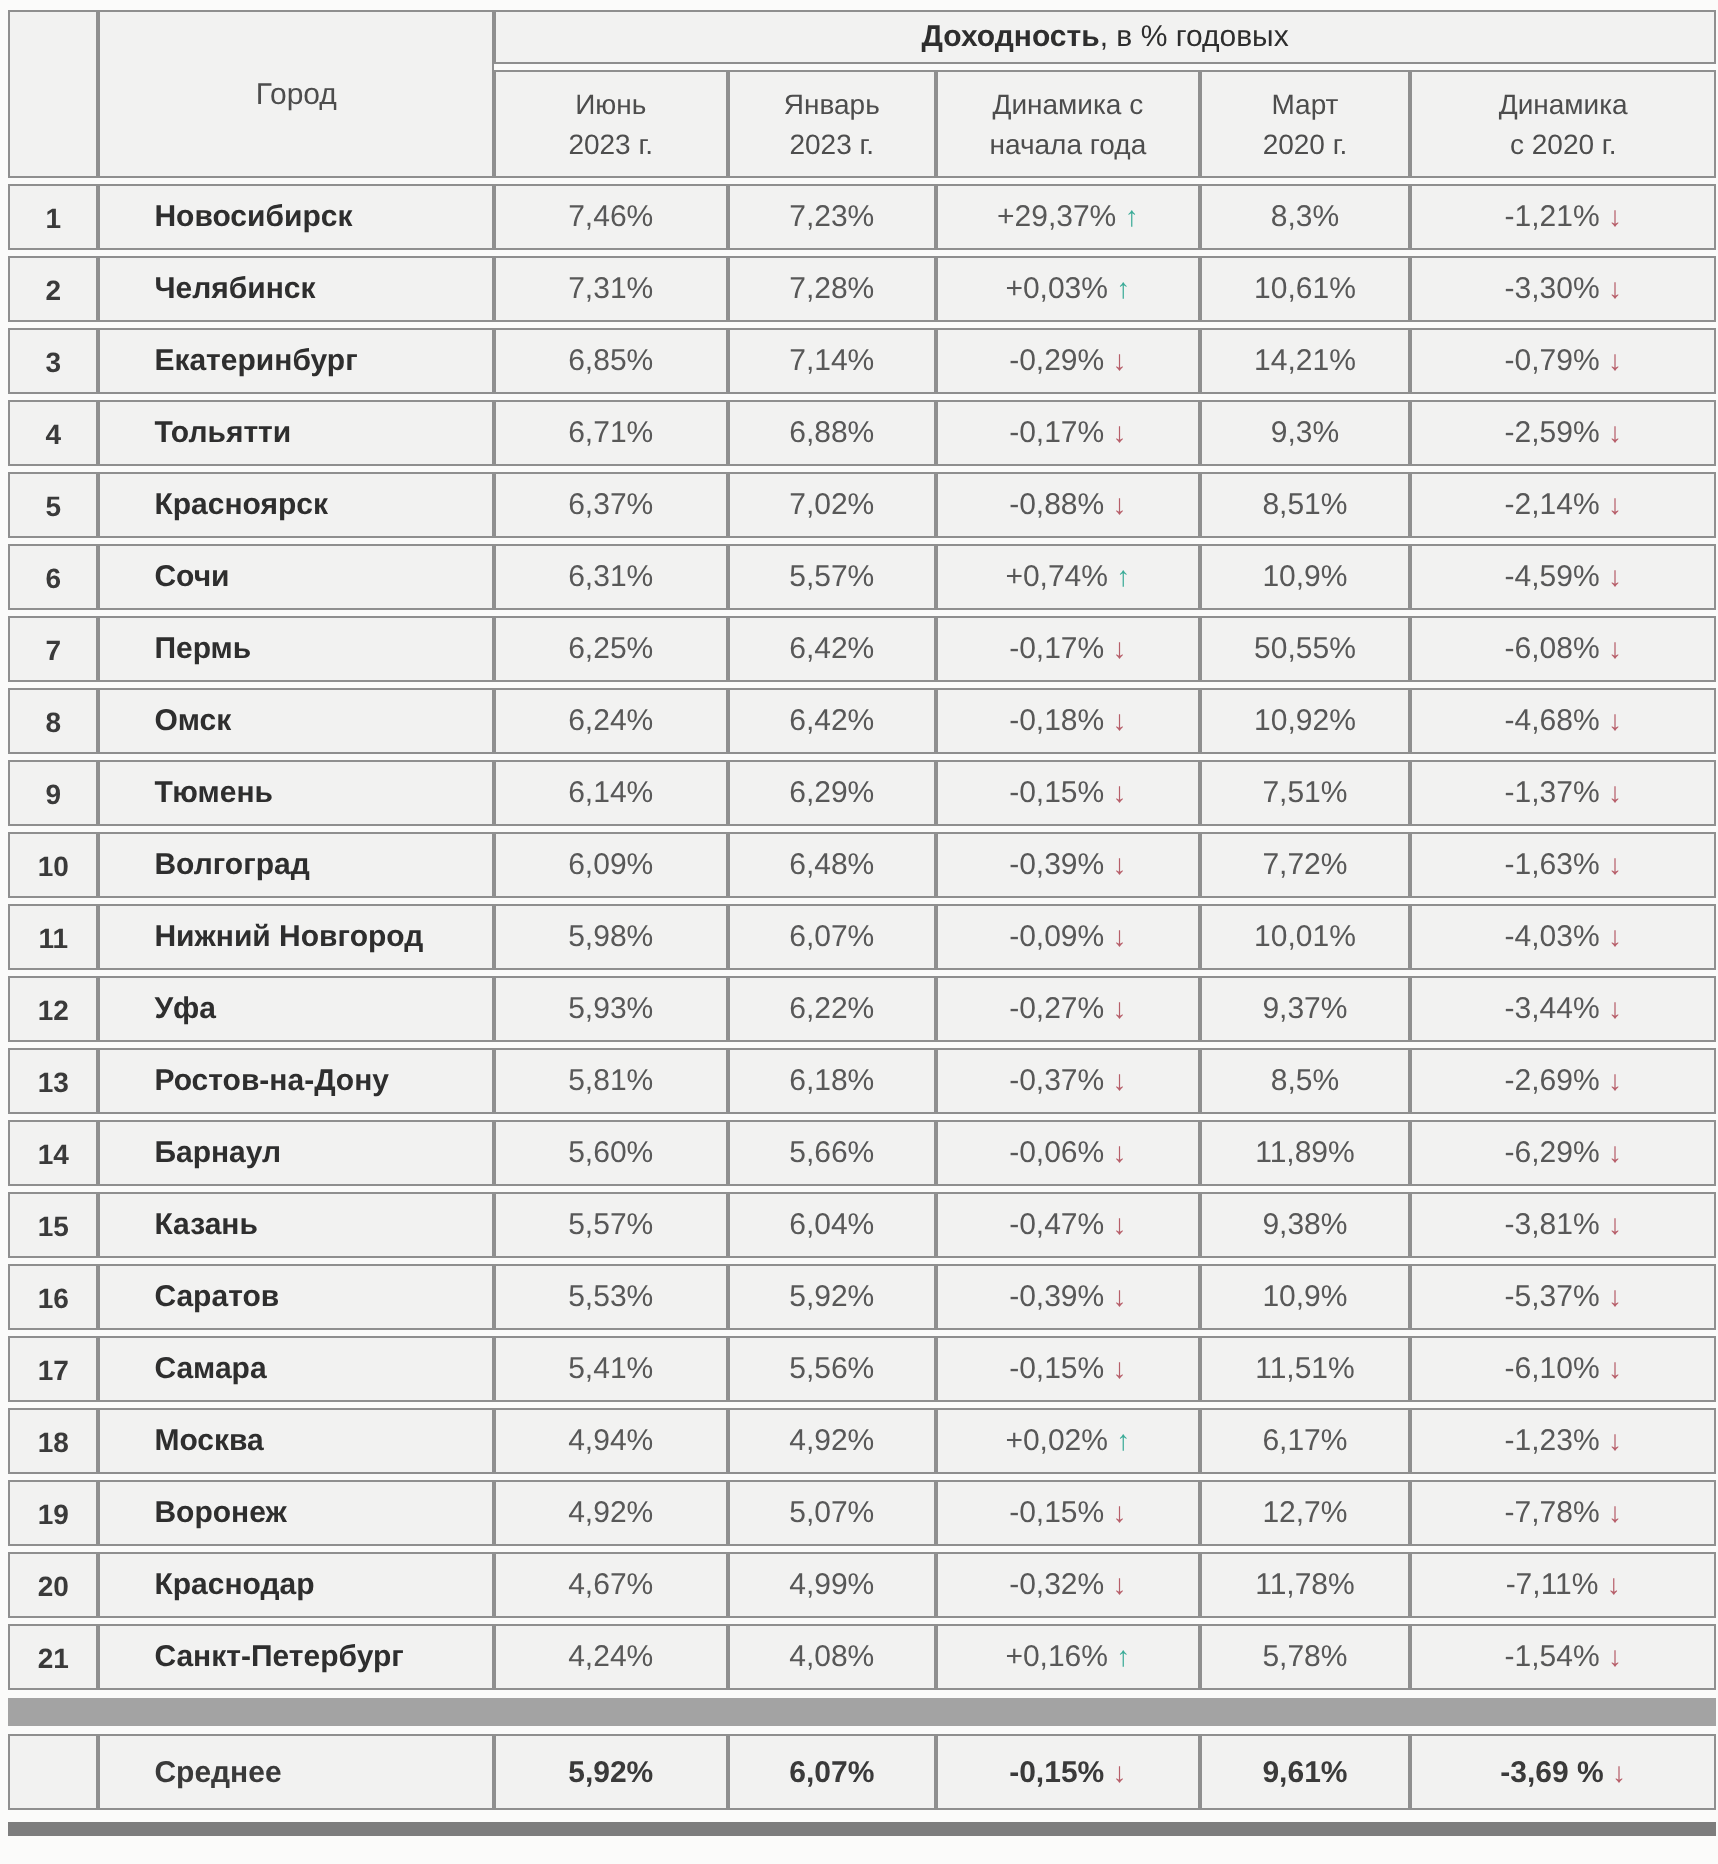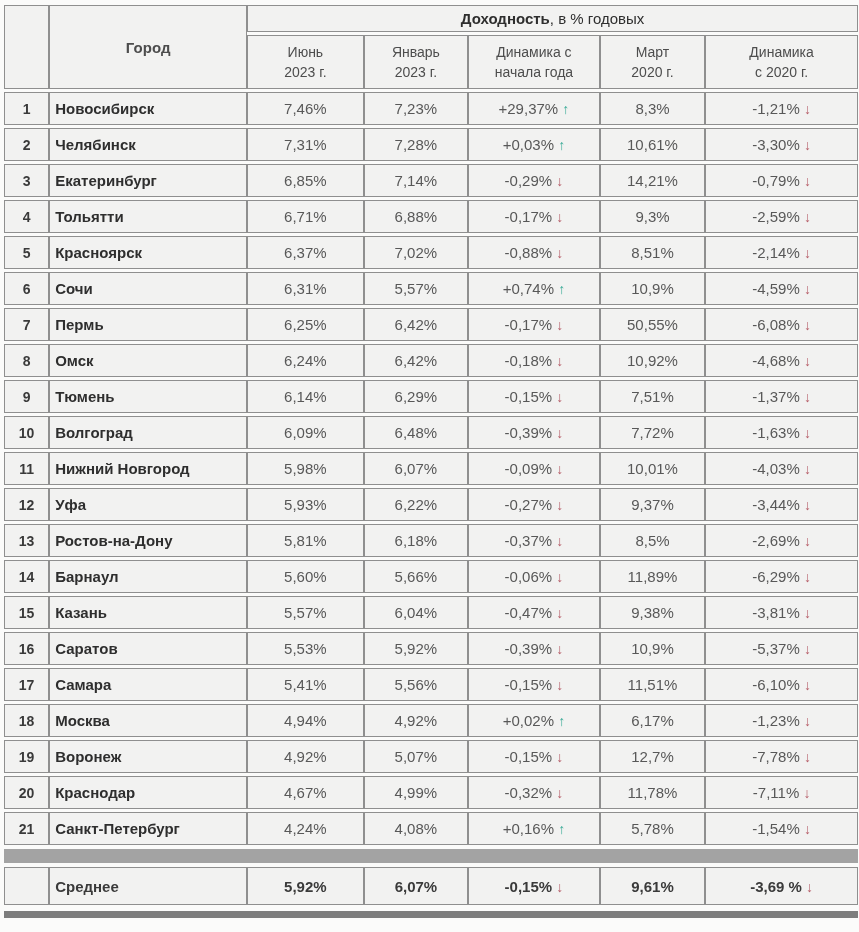--- a/index.html
+++ b/index.html
@@ -47,36 +47,36 @@
   }
   thead th.group-head{
     height:25px;
     font-size:15px;
     font-weight:normal;
     color:var(--text-dark);
   }
   thead th.group-head b{font-weight:bold;}
   thead th.span-head{
     font-size:15px;
-    font-weight:bold;
+    font-weight:normal;
     color:var(--text-head);
   }
   thead th.sub-head{
     height:52px;
     font-size:14px;
     font-weight:normal;
     color:var(--text-head);
     line-height:1.45;
     margin-left:12px;
   }
   tbody td{height:31px;font-size:15px;color:var(--text-val);}
   td.cell-num{font-weight:bold;color:#3a3a3a;font-size:14px;}
   td.cell-city{
     text-align:left;
-    padding-left:5px;
+    padding-left:27px;
     font-weight:bold;
     color:var(--text-dark);
   }
   .arrow{font-size:14px;}
   .arrow.up{color:var(--up);}
   .arrow.down{color:var(--down);}
   .sep-band{
     width:854px;height:14px;
     background:var(--band);
     margin:1px 0 1px 0;

